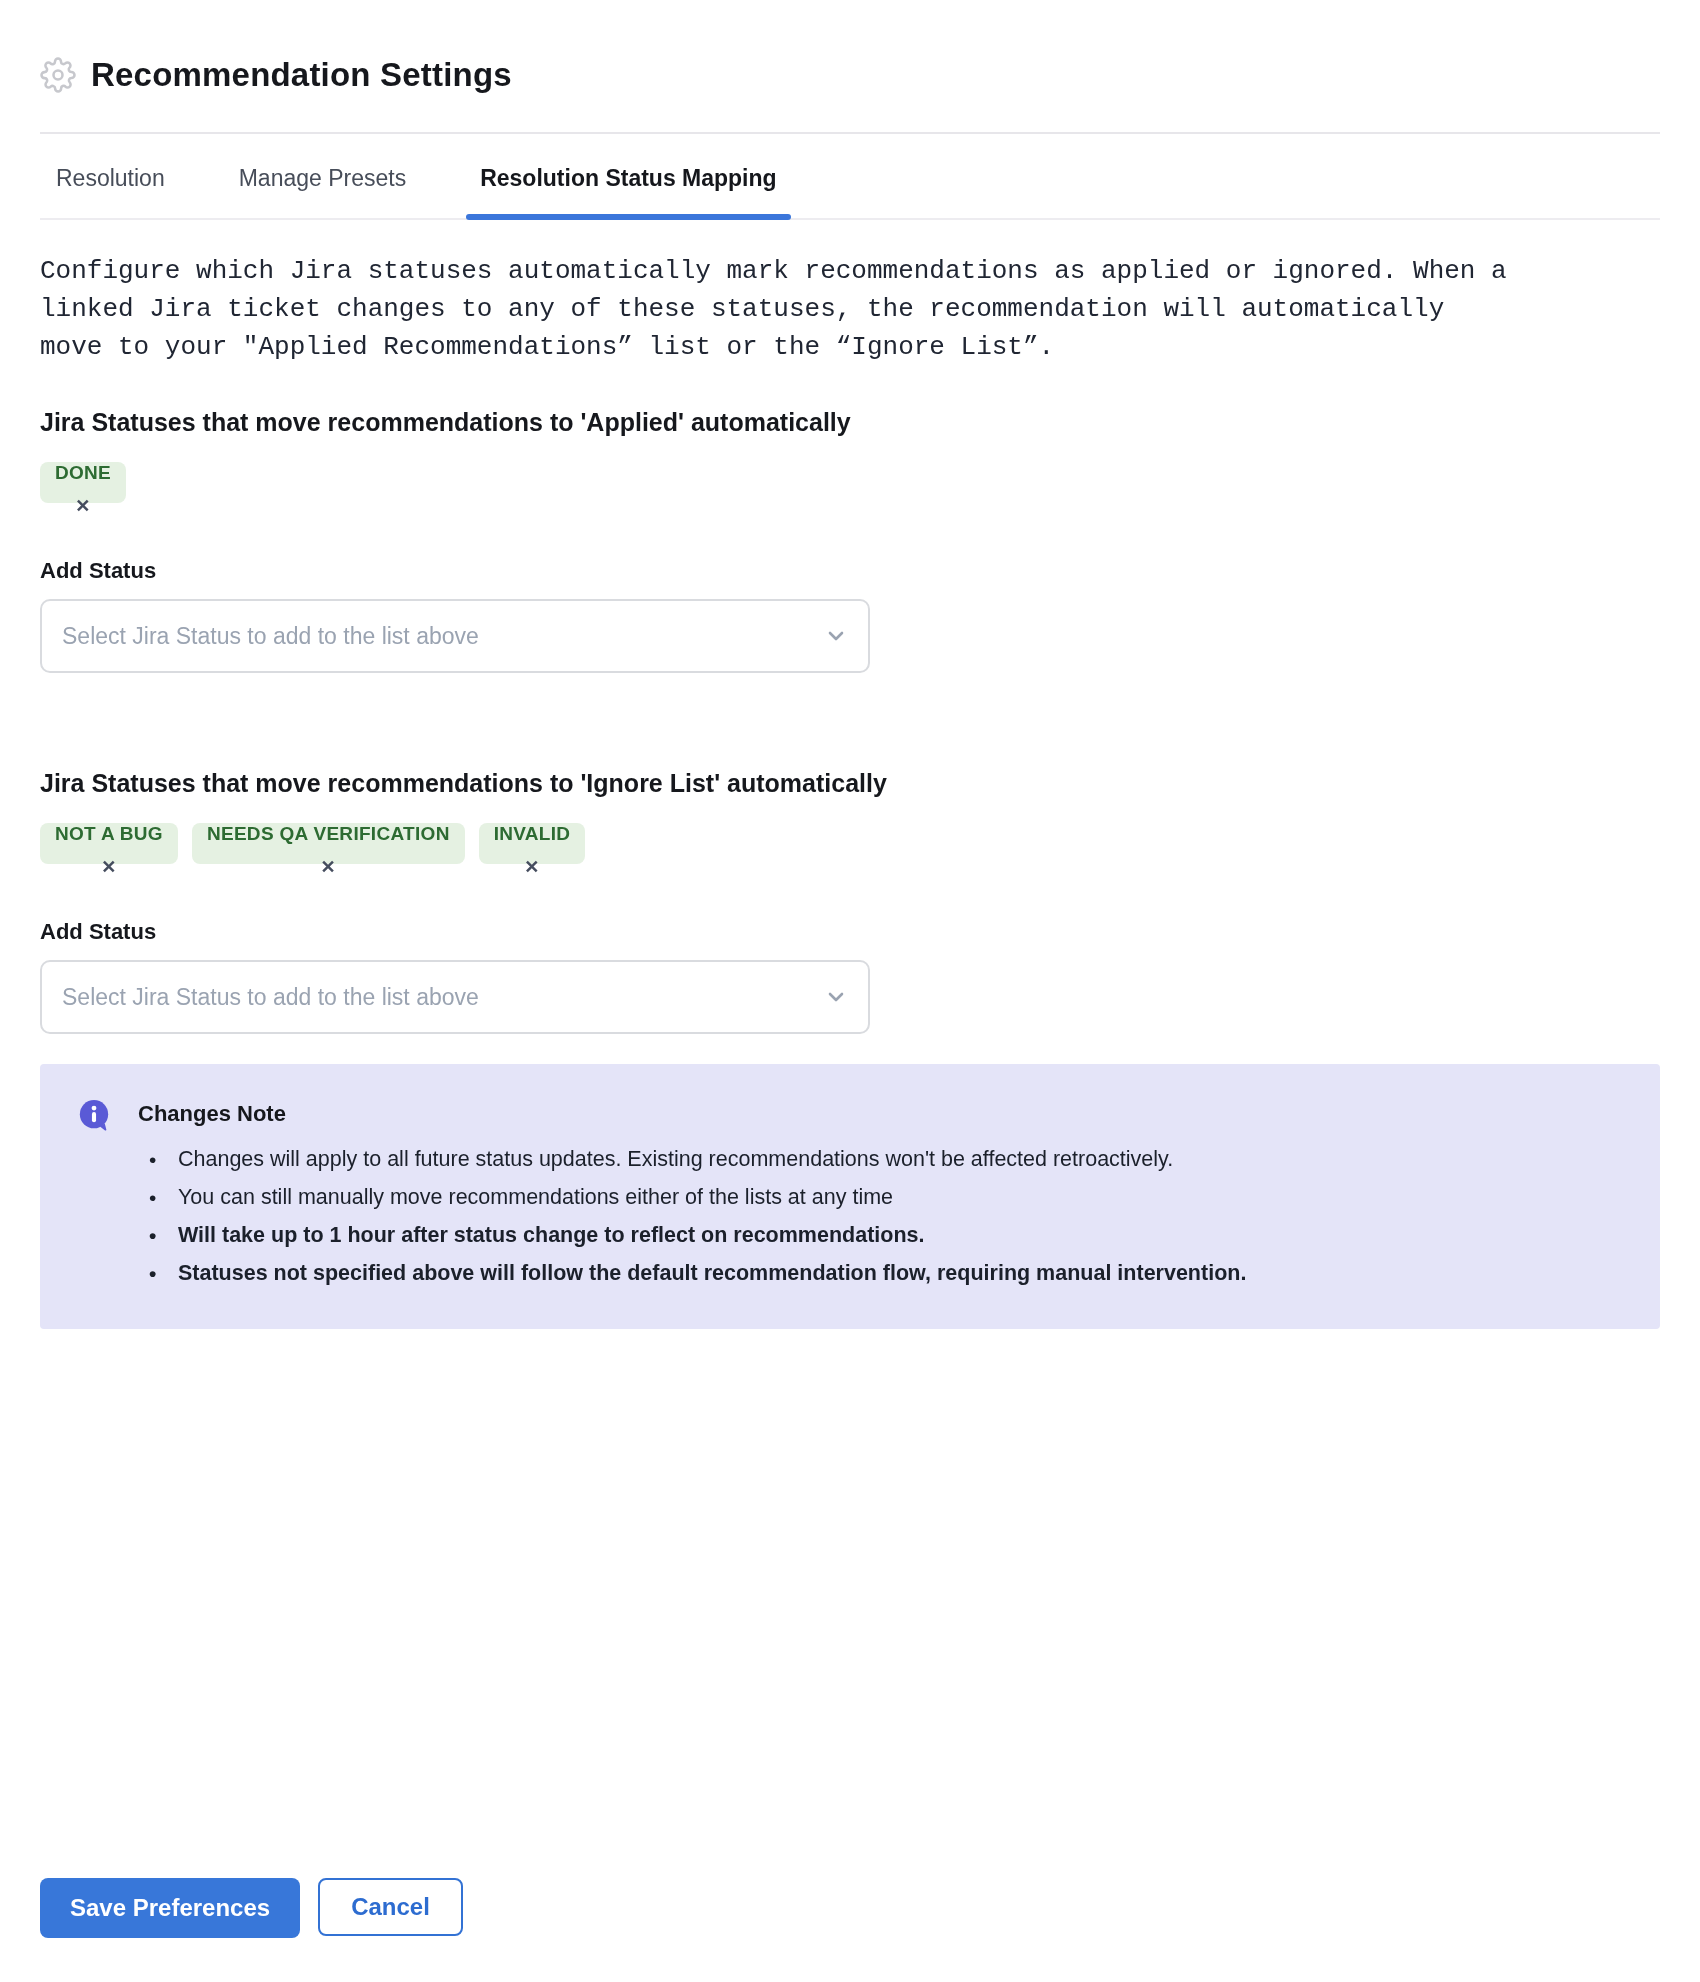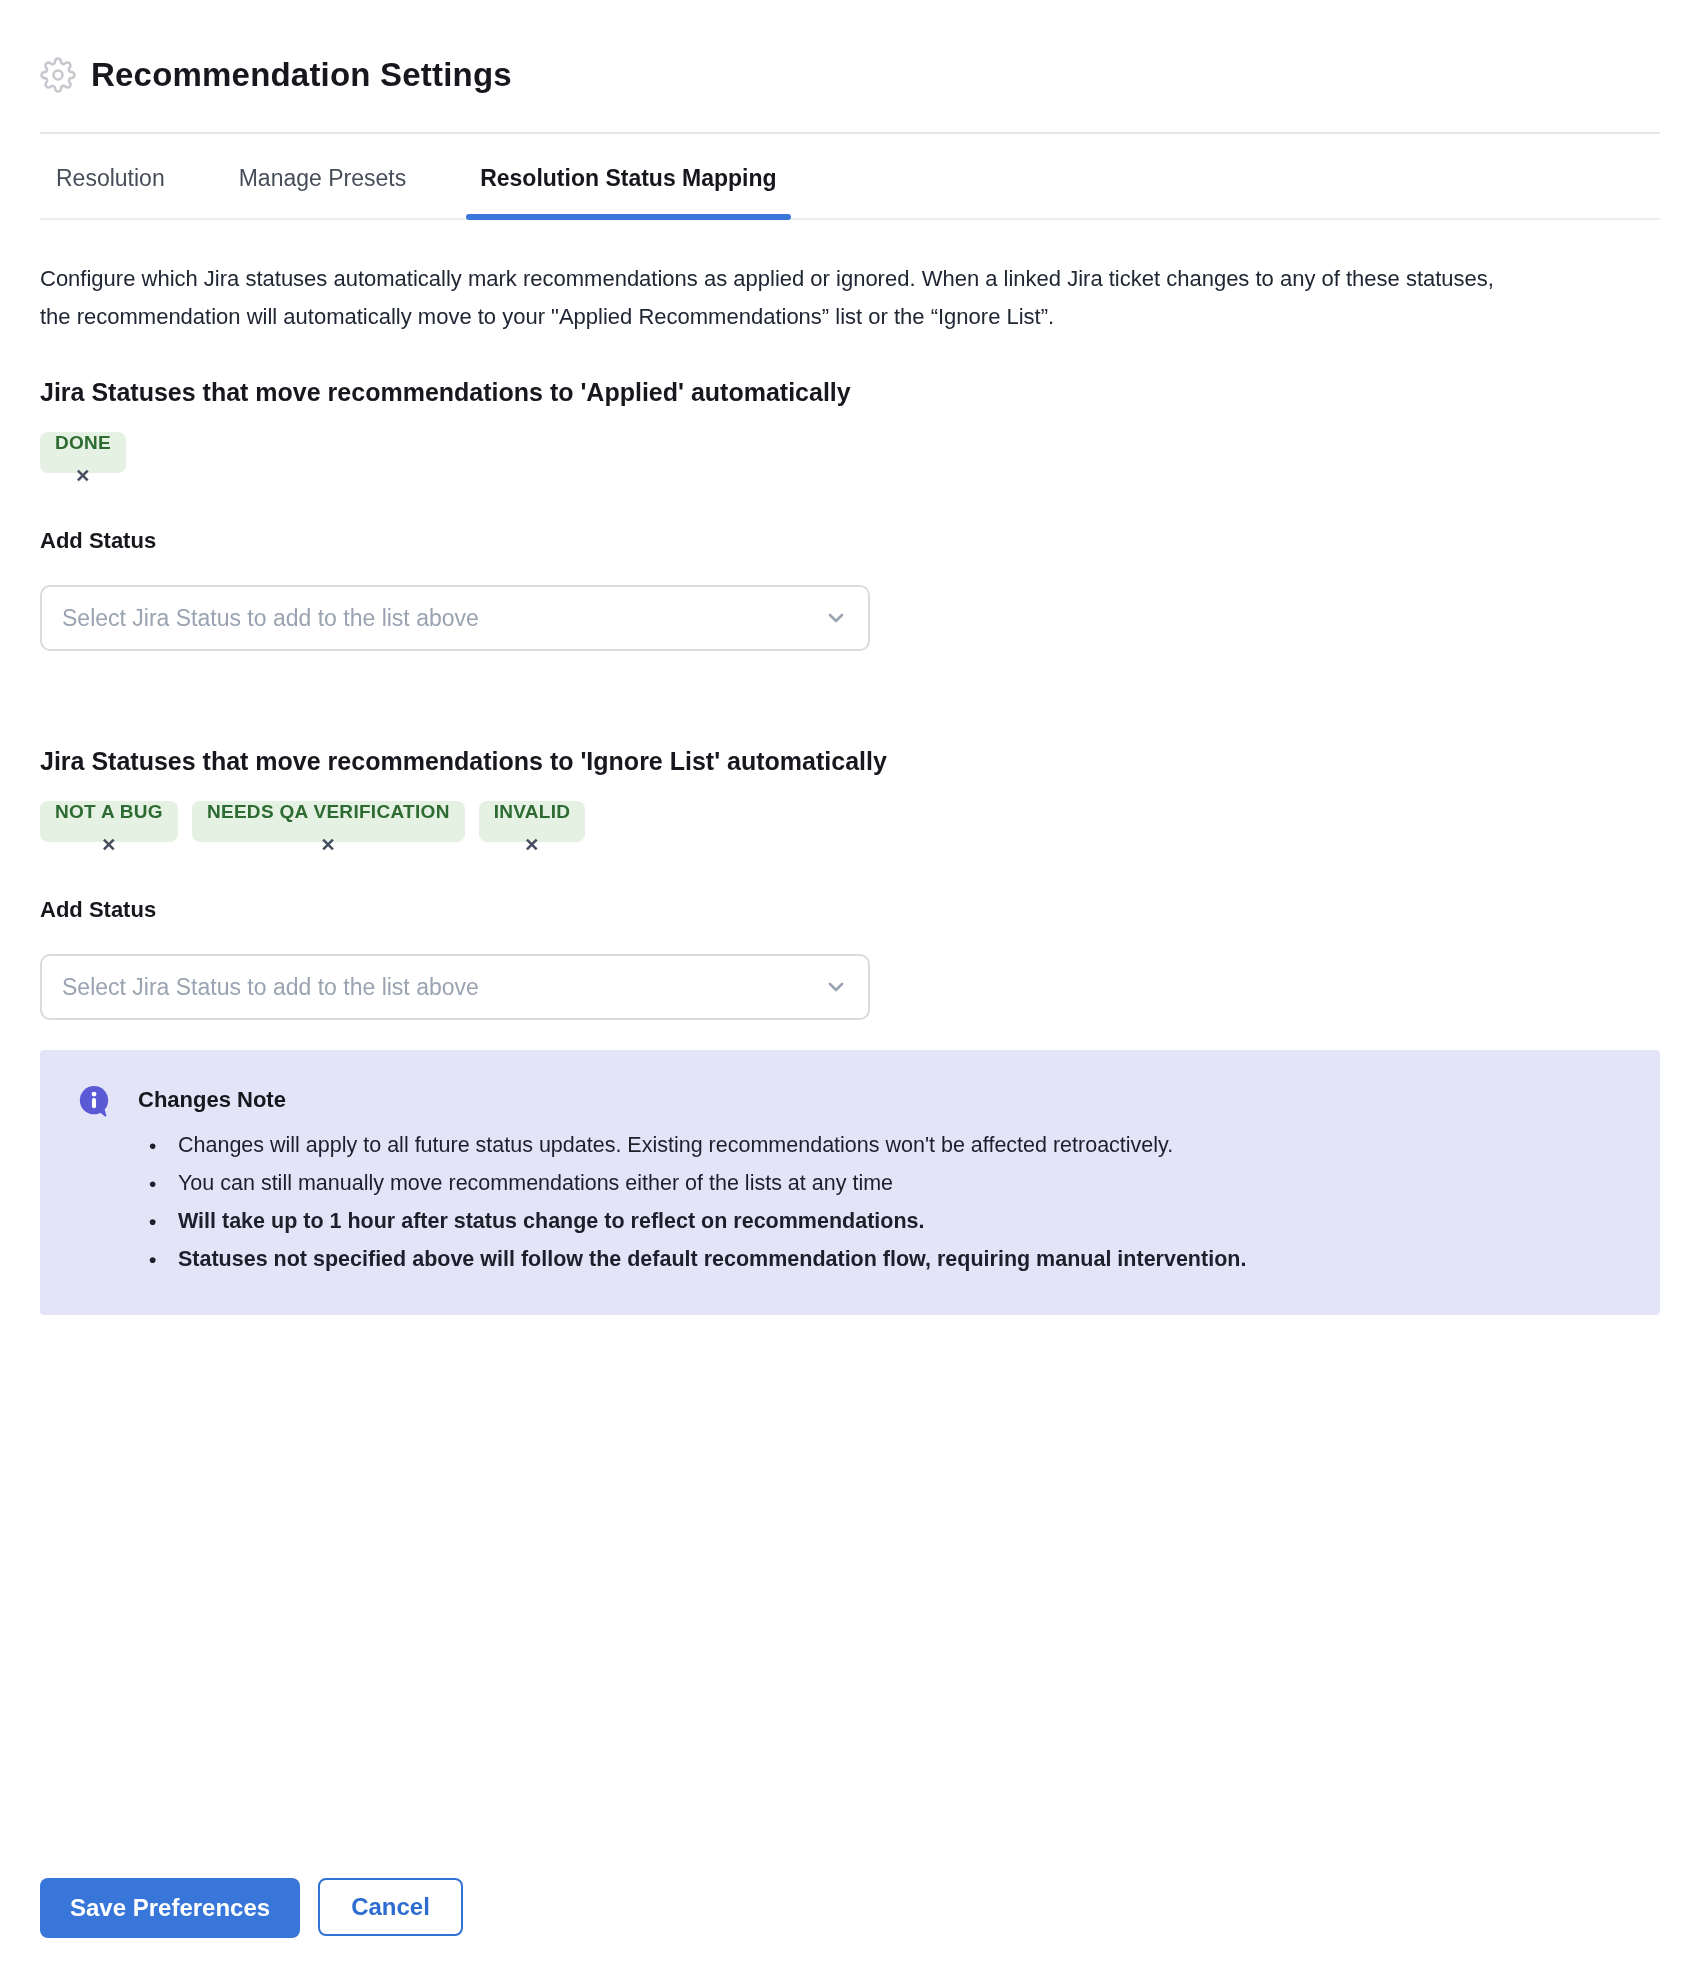--- a/index.html
+++ b/index.html
@@ -17,30 +17,30 @@
   .page-title{margin:0;font-size:33px;line-height:46px;font-weight:700;color:#16181d;letter-spacing:.2px;}
   .top-divider{border-bottom:2px solid #e7e6ea;margin-top:34px;}
 
   
   .tabbar{display:flex;gap:46px;border-bottom:2px solid #edecf0;padding-left:2px;}
   .tab{position:relative;padding:30px 14px 26px;font-size:23px;line-height:28px;color:#474d59;cursor:pointer;white-space:nowrap;}
   .tab.active{color:#15171c;font-weight:700;}
   .tab.active::after{content:"";position:absolute;left:0;right:0;bottom:-2px;height:6px;border-radius:6px;background:var(--accent,#3b76db);}
 
   
-  .description{margin-top:40px;font-size:22px;line-height:38px;max-width:1480px;color:#202633;}
+  .description{margin-top:32px;font-size:26px;line-height:38px;max-width:1480px;color:#202633;font-family:Liberation Mono, monospace;}
 
   
   .section-heading{margin-top:42px;font-size:25px;line-height:28px;font-weight:700;color:#16181d;}
   .tag-row{display:flex;gap:14px;margin-top:26px;}
   .tag{display:inline-flex;align-items:center;gap:13px;height:41px;padding:0 15px;border-radius:8px;
        background:var(--tag-bg,#e5f1e2);color:var(--tag-text,#2d6b32);font-size:19px;font-weight:700;letter-spacing:.3px;white-space:nowrap;flex-direction:column;}
   .tag-x{color:#454d5e;font-size:18px;font-weight:700;cursor:pointer;line-height:1;}
   .add-label{margin-top:54px;font-size:22px;line-height:28px;font-weight:700;color:#16181d;}
-  .select{margin-top:30px;width:830px;height:66px;box-sizing:border-box;border:2px solid #d9dbdf;border-radius:10px;
+  .select{margin-top:14px;width:830px;height:74px;box-sizing:border-box;border:2px solid #d9dbdf;border-radius:10px;
           display:flex;align-items:center;justify-content:space-between;padding:0 20px 0 20px;cursor:pointer;background:#fff;}
   .select .ph{color:#9aa3b1;font-size:23px;}
   .chev{display:flex;align-items:center;color:#9aa3b1;}
   .section-ignore .section-heading{margin-top:96px;}
 
   
   .note{margin-top:30px;background:var(--note-bg,#e4e4f8);border-radius:4px;padding:36px 40px 42px 37px;}
   .note-head{display:flex;align-items:flex-start;gap:27px;}
   .info-icon{width:34px;height:34px;color:var(--info-icon,#5a5ad6);flex:0 0 auto;margin-top:-2px;}
   .note-title{font-size:22px;line-height:28px;font-weight:700;color:#16181d;}

